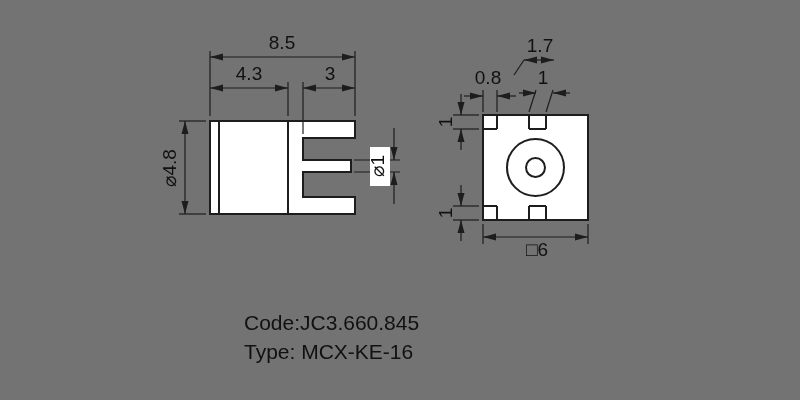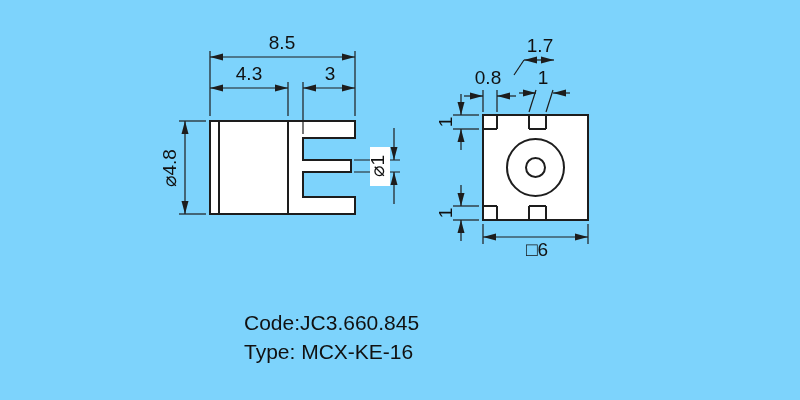--- a/index.html
+++ b/index.html
@@ -1,19 +1,19 @@
 <!DOCTYPE html>
 <html><head>
 <meta charset="utf-8">
 <style>
   html,body{margin:0;padding:0;background:#fff;}
   .canvas{
     position:relative;
     width:800px;height:400px;
-    background:#7dd3fc;
+    background:#737373;
     font-family:"Liberation Sans", sans-serif;
     overflow:hidden;
   }
   svg{display:block;}
   .o  {stroke:#1d1d1d;stroke-width:2;fill:none;stroke-linejoin:miter;}
   .of {stroke:#1d1d1d;stroke-width:2;fill:#ffffff;stroke-linejoin:miter;}
   .d  {stroke:#1d1d1d;stroke-width:1.2;fill:none;}
   text{fill:#111111;}
   .dim{font:19px "Liberation Sans", sans-serif;}
   .lbl{font:21px "Liberation Sans", sans-serif;}

